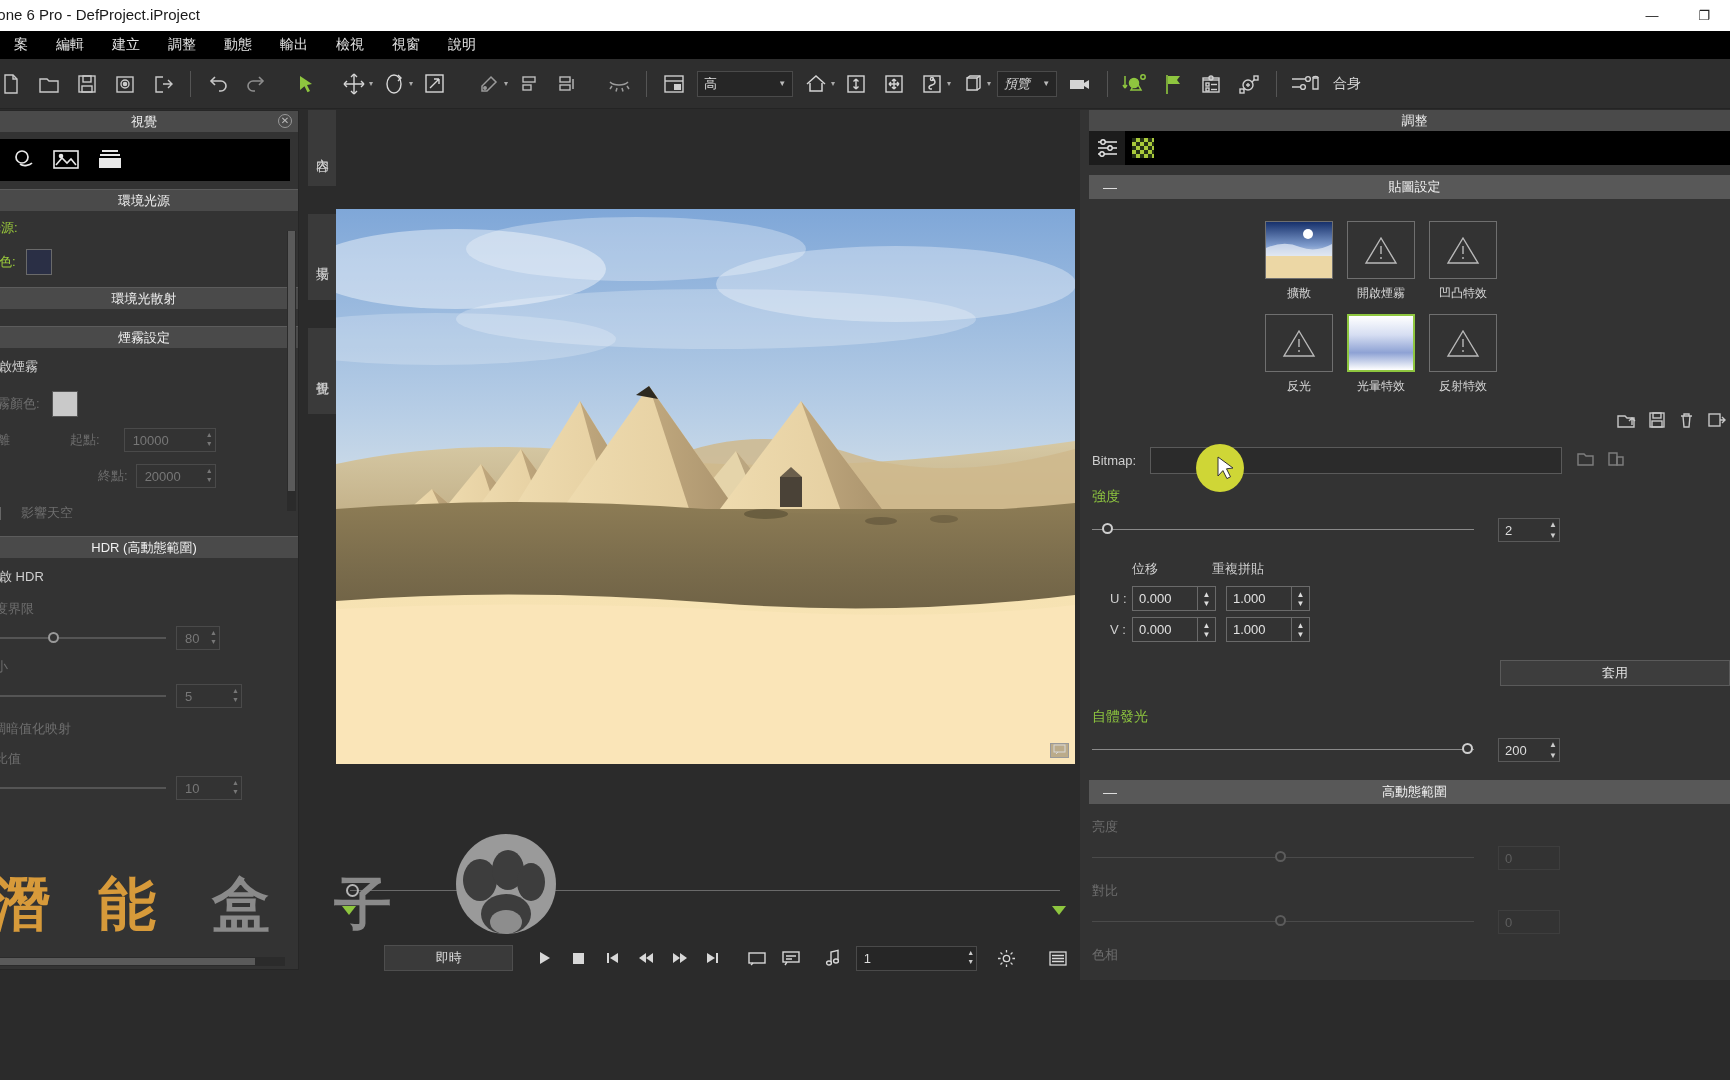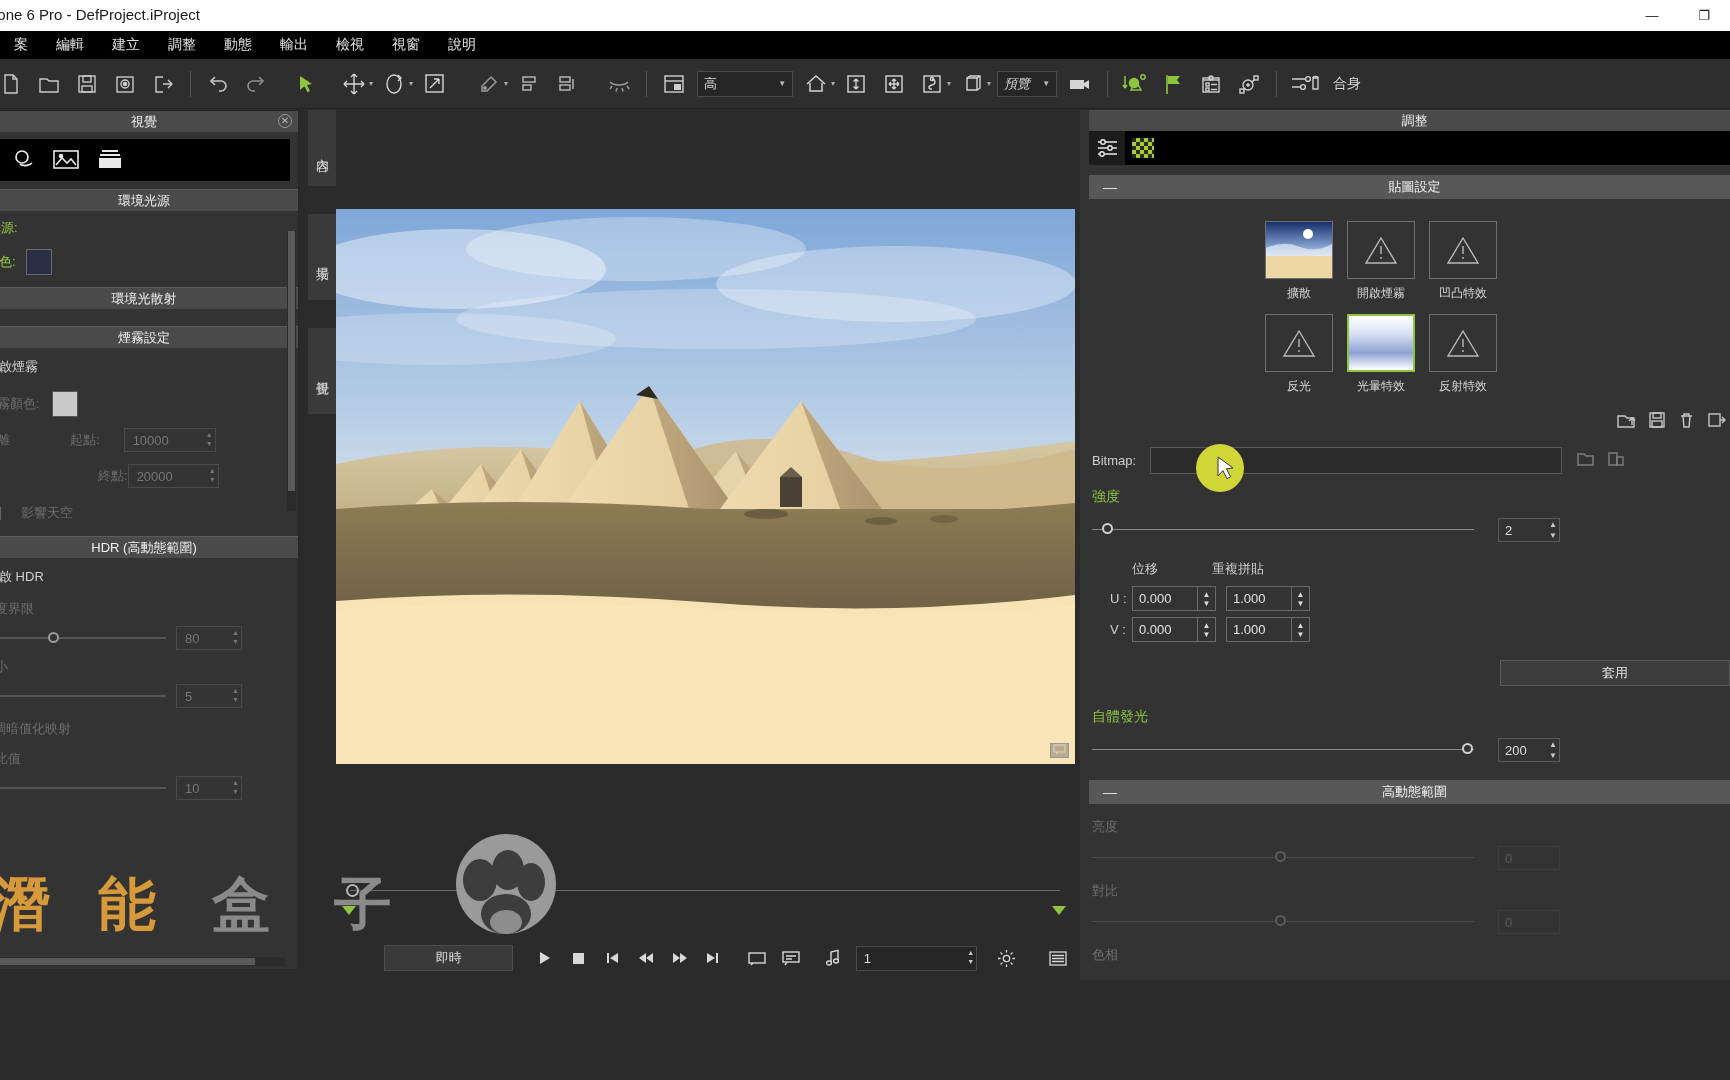--- a/index.html
+++ b/index.html
@@ -423,21 +423,21 @@
     <span class="numbox" style="width:92px;margin-left:24px;">
       <span>10000</span>
       <span class="spin">
           <i>▲</i>
           <i>▼</i>
         </span>
     </span>
   </div>
   <div class="lrow" style="height:36px;padding-left:0;">
     <span class="lbl-dim" style="margin-left:108px;">終點:</span>
-    <span class="numbox" style="width:91px;">
+    <span class="numbox" style="width:80px;margin-left:8px;">
       <span>20000</span>
       <span class="spin">
           <i>▲</i>
           <i>▼</i>
         </span>
     </span>
   </div>
   <div class="lrow" style="height:38px;padding-left:0;">
     <span class="chk" style="margin-left:-2px;"></span>
     <span class="lbl-dim" style="margin-left:20px;">影響天空</span>
@@ -448,21 +448,21 @@
     <span class="lbl" style="margin-left:-4px;">開啟 HDR</span>
   </div>
   <div class="lrow" style="height:26px;padding-left:0;">
     <span class="lbl-dim" style="margin-left:-8px;">亮度界限</span>
   </div>
   <div class="lrow" style="height:32px;padding-left:0;">
     <span class="slider" style="width:196px;margin-left:-20px;">
       <i class="track"></i>
         <i class="knob" style="left:78px;"></i>
     </span>
-    <span class="numbox" style="width:66px;margin-left:10px;">
+    <span class="numbox" style="width:44px;margin-left:10px;">
       <span>80</span>
       <span class="spin">
           <i>▲</i>
           <i>▼</i>
         </span>
     </span>
   </div>
   <div class="lrow" style="height:26px;padding-left:0;">
     <span class="lbl-dim" style="margin-left:-8px;">大小</span>
   </div>

